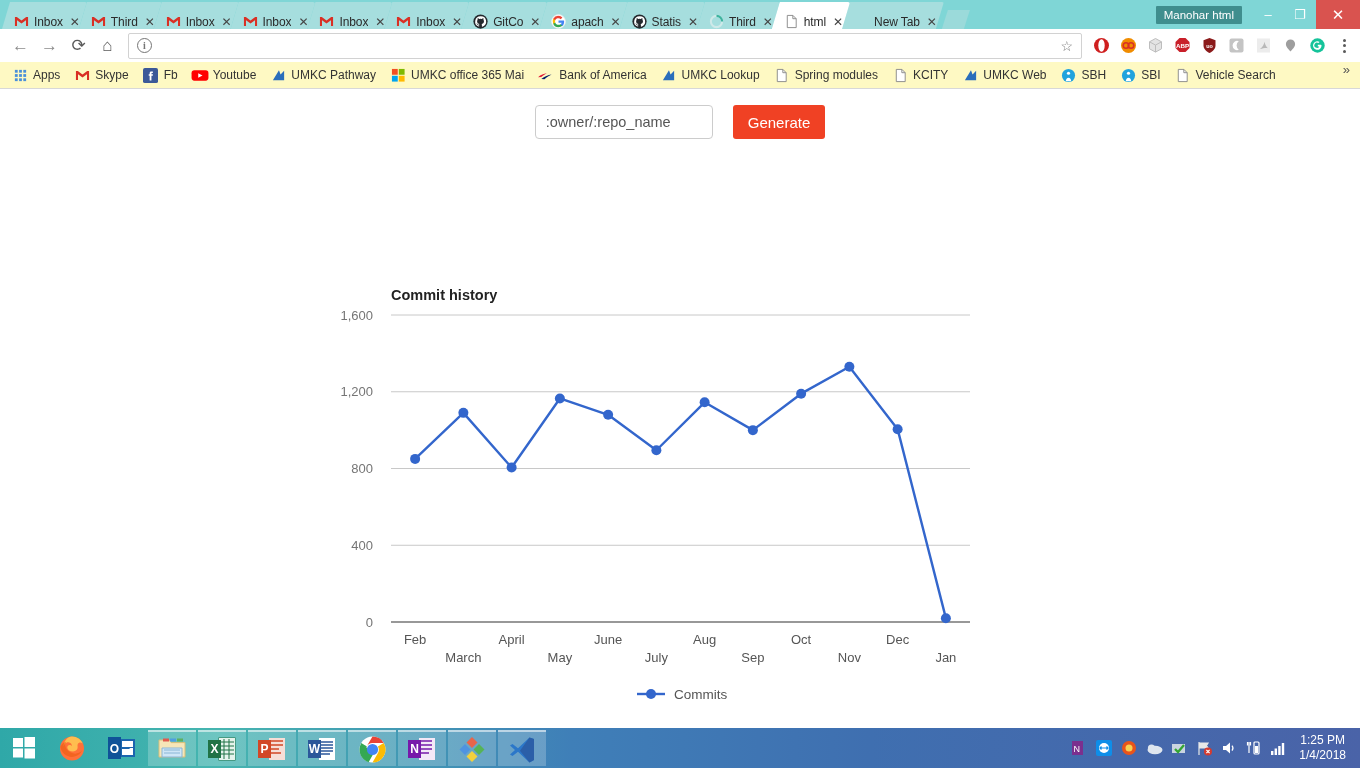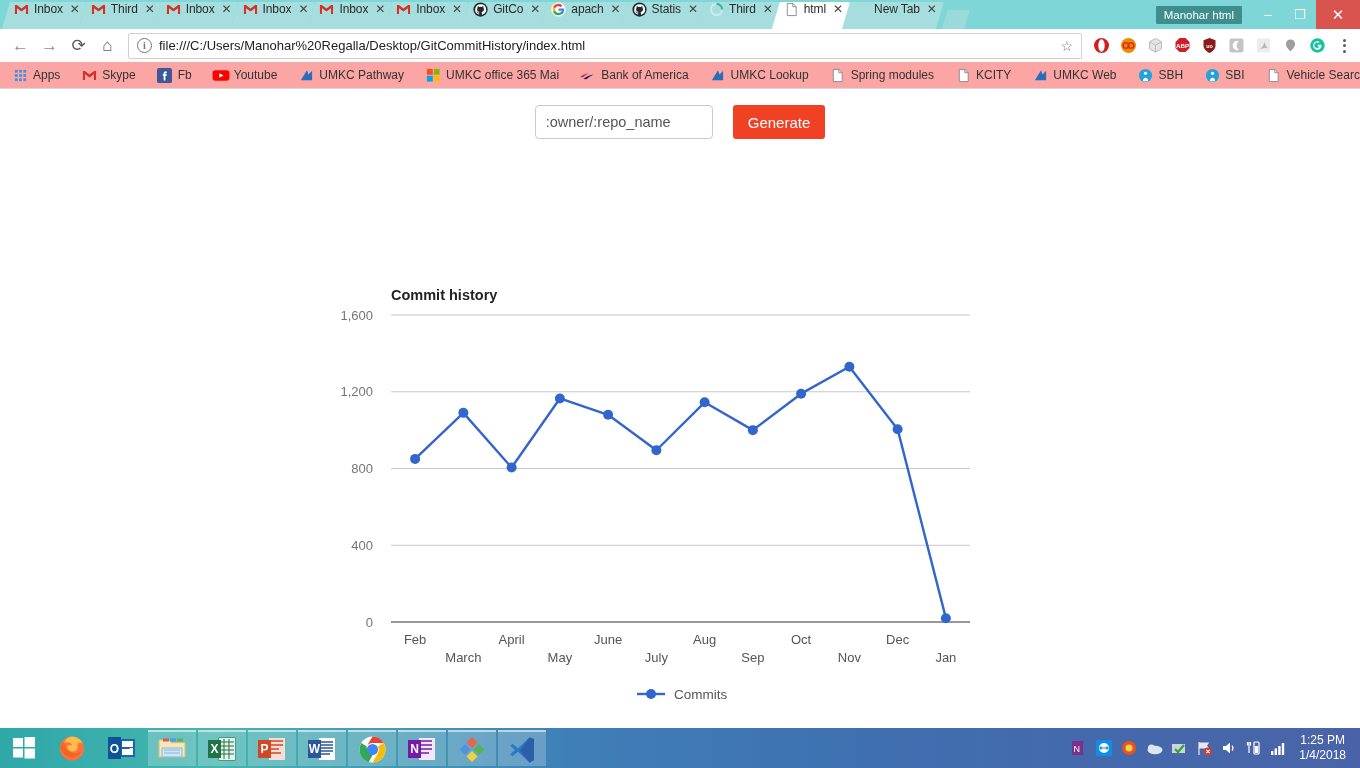--- a/index.html
+++ b/index.html
@@ -12,21 +12,21 @@
 
   
   #browser { width: 1360px; height: 728px; background:#ffffff; position:relative; }
 
   
   .tabstrip {
     height: 29px; background:#7fd6d6; position:relative;
     display:flex; align-items:flex-end; padding-left:2px;
   }
   .tab {
-    position:relative; height:27px; display:flex; align-items:flex-start;
+    position:relative; height:27px; display:flex; align-items:flex-end;
     background:#a6dede; margin-right:-8px;
     padding: 0 6px 0 12px; min-width: 0;
     border-top-left-radius: 2px; border-top-right-radius: 2px;
     font-size: 12px; color:#2a2a2a; white-space:nowrap;
     clip-path: polygon(8px 0, 100% 0, calc(100% - 8px) 100%, 0 100%);
   }
   .tab.active { background:#ffffff; z-index:5; }
   .tab .favicon {
     width:15px; height:15px; flex:none; margin-right:5px;
     display:flex; align-items:center; justify-content:center;
@@ -77,22 +77,22 @@
   }
   .urltext { font-size:13px; color:#222; white-space:nowrap; overflow:hidden; }
   .starbtn { margin-left:auto; font-size:14px; color:#777; padding-left:8px; }
   .exticons { display:flex; align-items:center; gap:1px; }
   .exticon { width:26px; height:26px; display:flex; align-items:center; justify-content:center; }
   .menubtn { width:24px; display:flex; flex-direction:column; align-items:center; gap:2.5px; padding-left:4px;}
   .menubtn i { width:3px; height:3px; background:#5a5a5a; border-radius:50%; display:block;}
 
   
   .bookmarks {
-    height:27px; background:#fca5a5; display:flex; 
-    padding:0 6px; border-bottom:1px solid #d8d8d8; gap:9px; overflow:hidden;
+    height:27px; background:#fef9c3; display:flex; 
+    padding:0 6px; border-bottom:1px solid #d8d8d8; gap:2px; overflow:hidden;
   }
   .bm { display:flex; align-items:center; padding:2px 6px; font-size:12px; color:#333; white-space:nowrap; }
   .bm .bmi { width:16px; height:16px; margin-right:5px; flex:none;
              display:flex; align-items:center; justify-content:center; font-size:11px;}
   .bmchev { margin-left:auto; color:#555; font-size:13px; padding-right:4px;}
 
   
   .page { background:#ffffff; height:639px; position:relative; overflow:hidden; }
   .formrow {
     display:flex; justify-content:center; align-items:flex-start; padding-top:16px; gap:20px;
@@ -286,21 +286,20 @@
     </div>
   </div>
 
   <div class="toolbar">
     <div class="navbtn">←</div>
     <div class="navbtn">→</div>
     <div class="navbtn enabled">⟳</div>
     <div class="navbtn enabled">⌂</div>
     <div class="omnibox">
       <div class="infoicon">i</div>
-      <div class="urltext">file:///C:/Users/Manohar%20Regalla/Desktop/GitCommitHistory/index.html</div>
       <div class="starbtn">☆</div>
     </div>
     <div class="exticons" id="ext-container">
         <div class="exticon">
           <span style="display: flex; align-items: center; justify-content: center;">
             <svg width="17" height="17" viewBox="0 0 17 17">
               <circle cx="8.5" cy="8.5" r="7.5" fill="#cf1f1f"></circle>
               <ellipse cx="8.5" cy="8.5" rx="3.2" ry="6.2" fill="#fff"></ellipse>
             </svg>
           </span>

